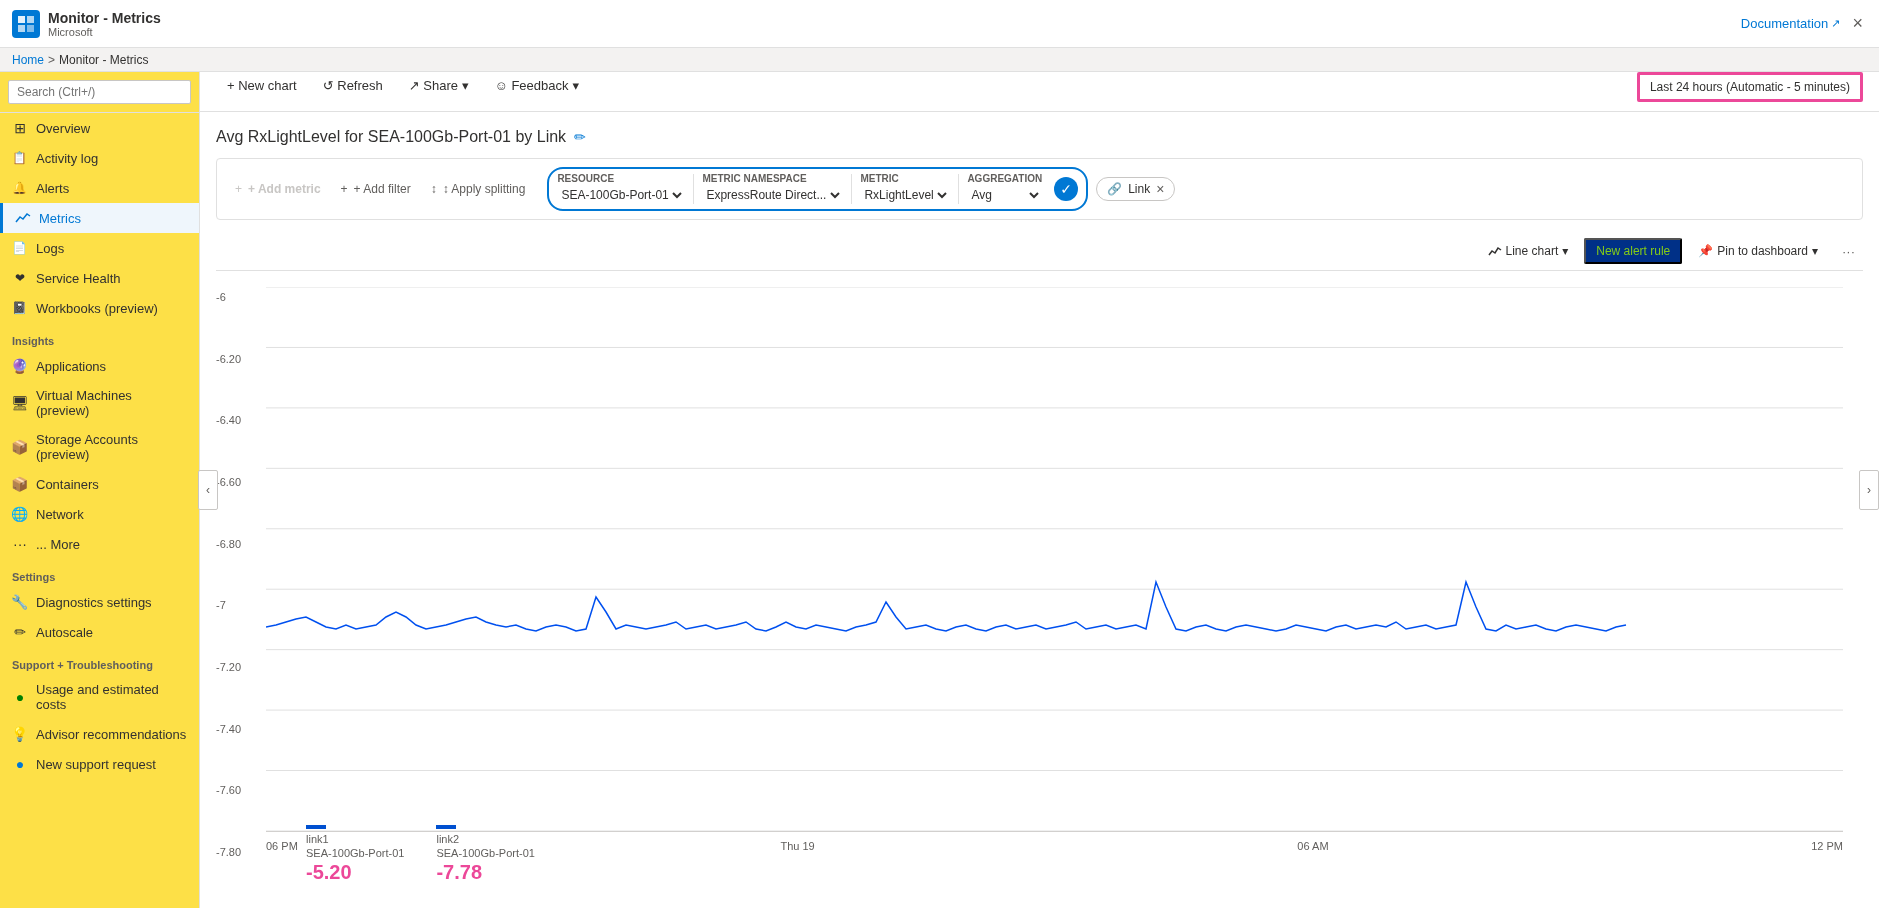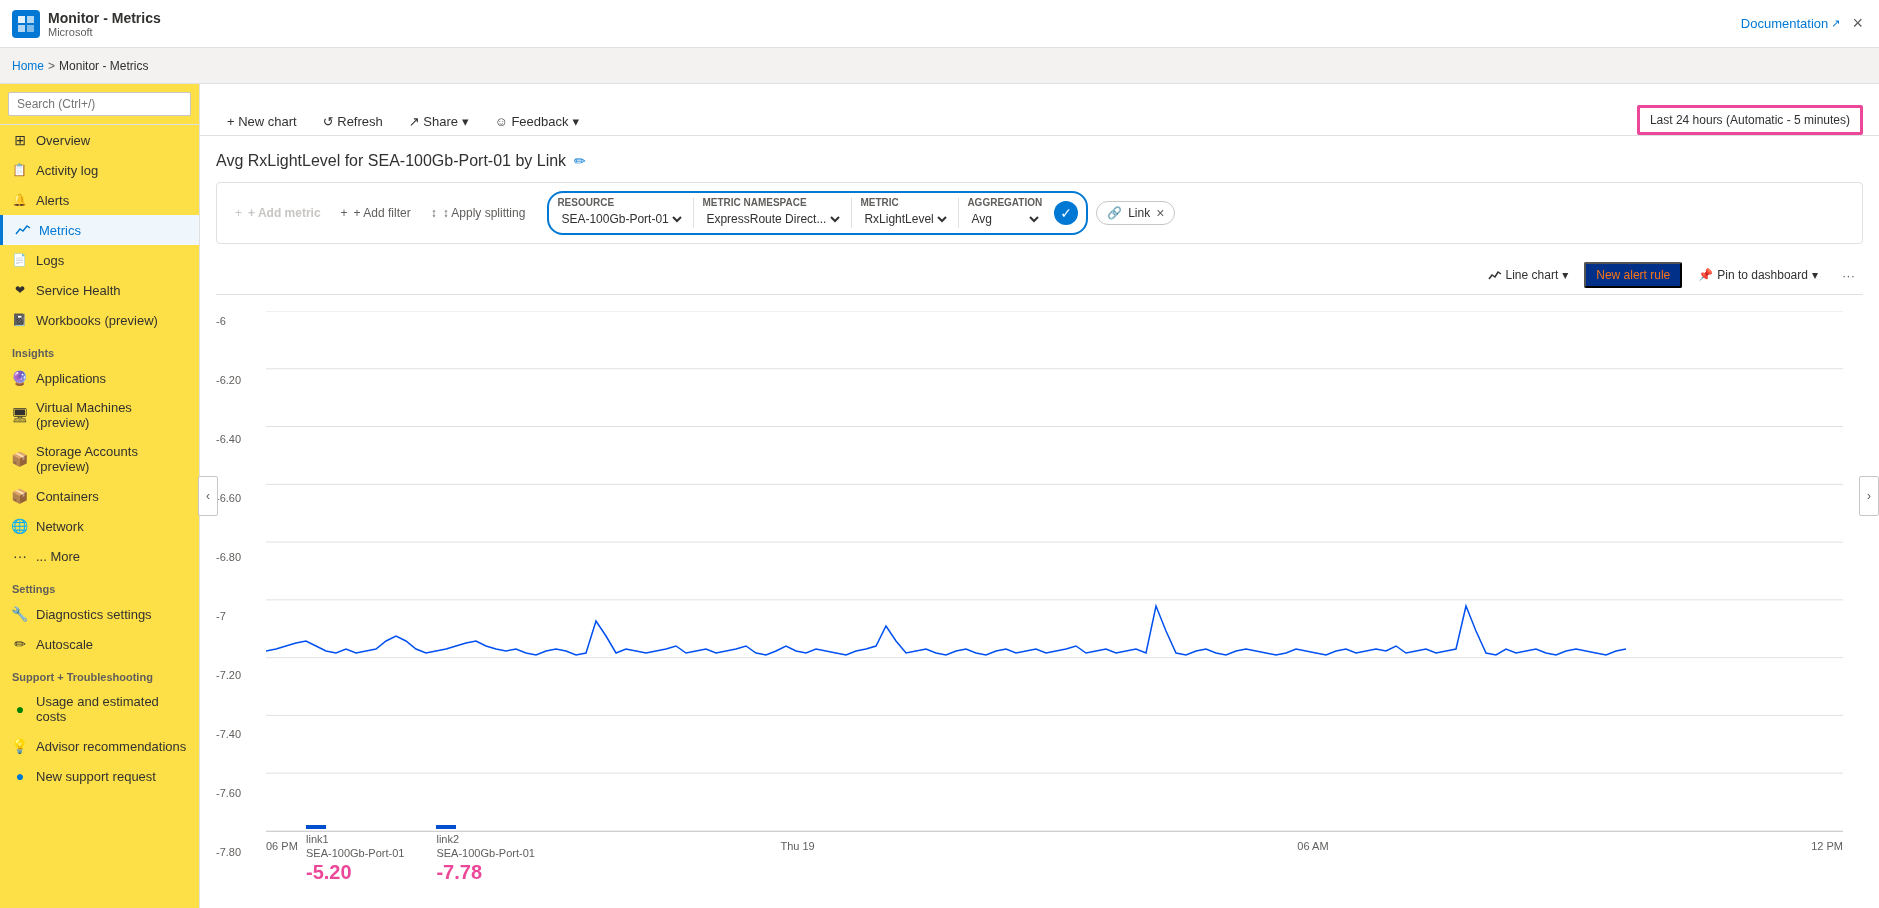--- a/index.html
+++ b/index.html
@@ -9,41 +9,41 @@
     .top-bar { height: 48px; background: #fff; border-bottom: 1px solid #e0e0e0; display: flex; align-items: center; padding: 0 12px; gap: 8px; }
     .app-icon { width: 28px; height: 28px; background: #0078d4; border-radius: 4px; display: flex; align-items: center; justify-content: center; color: white; font-size: 14px; font-weight: bold; }
     .app-title { display: flex; flex-direction: column; }
     .app-title-main { font-size: 14px; font-weight: 600; color: #323130; }
     .app-title-sub { font-size: 11px; color: #605e5c; }
     .top-bar-right { margin-left: auto; display: flex; align-items: center; gap: 8px; }
     .docs-link { color: #0078d4; font-size: 13px; cursor: pointer; display: flex; align-items: center; gap: 3px; }
     .close-btn { color: #605e5c; font-size: 18px; cursor: pointer; padding: 4px; }
 
     
-    .breadcrumb { height: 36px; background: #f3f2f1; display: flex; align-items: center; padding: 0 12px; gap: 4px; font-size: 12px; color: #0078d4; border-bottom: 1px solid #e0e0e0; }
+    .breadcrumb { height: 24px; background: #f3f2f1; display: flex; align-items: center; padding: 0 12px; gap: 4px; font-size: 12px; color: #0078d4; border-bottom: 1px solid #e0e0e0; }
     .breadcrumb-sep { color: #605e5c; }
     .breadcrumb-current { color: #323130; }
 
     
     .main-layout { display: flex; flex: 1; overflow: hidden; }
 
     
     .sidebar { width: 200px; background: #fde047; border-right: 1px solid #e0e0e0; display: flex; flex-direction: column; overflow-y: auto; flex-shrink: 0; }
     .sidebar-search { padding: 8px; border-bottom: 1px solid #e0e0e0; }
     .sidebar-search input { width: 100%; border: 1px solid #c8c6c4; border-radius: 2px; padding: 4px 8px; font-size: 12px; color: #605e5c; }
     .sidebar-item { display: flex; align-items: center; gap: 8px; padding: 7px 12px; cursor: pointer; color: #323130; font-size: 13px; }
     .sidebar-item.active { background: #eff6fc; color: #0078d4; border-left: 3px solid #0078d4; }
     .sidebar-item .item-icon { width: 16px; height: 16px; flex-shrink: 0; display: flex; align-items: center; justify-content: center; font-size: 14px; }
     .sidebar-section-label { font-size: 11px; font-weight: 600; color: #605e5c; padding: 12px 12px 4px; text-transform: none; }
 
     
     .content { flex: 1; display: flex; flex-direction: column; overflow: hidden; }
 
     
-    .toolbar { height: 52px; border-bottom: 1px solid #e0e0e0; display: flex; align-items: flex-end; padding: 0 16px; gap: 4px; background: #fff; }
+    .toolbar { height: 40px; border-bottom: 1px solid #e0e0e0; display: flex; align-items: flex-start; padding: 0 16px; gap: 4px; background: #fff; }
     .toolbar-btn { display: flex; align-items: center; gap: 4px; padding: 5px 10px; border: 1px solid transparent; border-radius: 2px; cursor: pointer; font-size: 13px; color: #323130; background: transparent; }
     .toolbar-right { margin-left: auto; }
     .time-range-btn { border: 3px solid #ec4899; border-radius: 2px; padding: 5px 10px; cursor: pointer; font-size: 12px; color: #323130; background: #fff; }
 
     
     .chart-area { flex: 1; padding: 16px; overflow-y: auto; display: flex; flex-direction: column; gap: 12px; }
     .chart-title-row { display: flex; align-items: center; gap: 8px; }
     .chart-title { font-size: 16px; font-weight: 400; color: #323130; }
     .edit-icon { color: #0078d4; cursor: pointer; font-size: 14px; }
 
@@ -57,21 +57,21 @@
     .metric-field-label { font-size: 10px; color: #605e5c; text-transform: uppercase; font-weight: 600; }
     .metric-field select { border: none; font-size: 12px; color: #323130; background: transparent; cursor: pointer; outline: none; padding: 2px 0; }
     .metric-separator { width: 1px; height: 30px; background: #e0e0e0; }
     .confirm-btn { width: 24px; height: 24px; background: #0078d4; border-radius: 50%; display: flex; align-items: center; justify-content: center; color: white; font-size: 14px; cursor: pointer; margin-left: 4px; }
     .link-filter { display: flex; align-items: center; gap: 4px; border: 1px solid #c8c6c4; border-radius: 12px; padding: 3px 10px; font-size: 12px; cursor: pointer; color: #323130; }
     .link-filter .x-btn { color: #605e5c; font-size: 14px; cursor: pointer; margin-left: 2px; }
 
     
     .chart-toolbar { display: flex; align-items: center; justify-content: flex-end; gap: 8px; border-bottom: 1px solid #e0e0e0; padding: 6px 0; margin-bottom: 4px; }
     .chart-tb-btn { display: flex; align-items: center; gap: 4px; font-size: 12px; color: #323130; cursor: pointer; padding: 4px 8px; border-radius: 2px; }
-    .alert-btn { background: #003087; color: #f97316; border-radius: 2px; padding: 4px 10px; font-size: 12px; cursor: pointer; }
+    .alert-btn { background: #003087; color: #84cc16; border-radius: 2px; padding: 4px 10px; font-size: 12px; cursor: pointer; }
     .more-btn { padding: 4px 8px; cursor: pointer; color: #605e5c; }
 
     
     .chart-container { flex: 1; position: relative; min-height: 400px; }
     .y-axis-labels { position: absolute; left: 0; top: 0; bottom: 30px; display: flex; flex-direction: column; justify-content: space-between; padding: 4px 0; font-size: 11px; color: #605e5c; width: 40px; }
     .chart-inner { position: absolute; left: 50px; right: 20px; top: 0; bottom: 60px; border-bottom: 1px solid #d2d0ce; }
     .x-axis-labels { position: absolute; left: 50px; right: 20px; bottom: 30px; display: flex; justify-content: space-between; font-size: 11px; color: #605e5c; }
     .chart-legend { display: flex; gap: 24px; padding: 8px 50px; }
     .legend-item { display: flex; flex-direction: column; gap: 2px; }
     .legend-label { font-size: 11px; color: #605e5c; }

